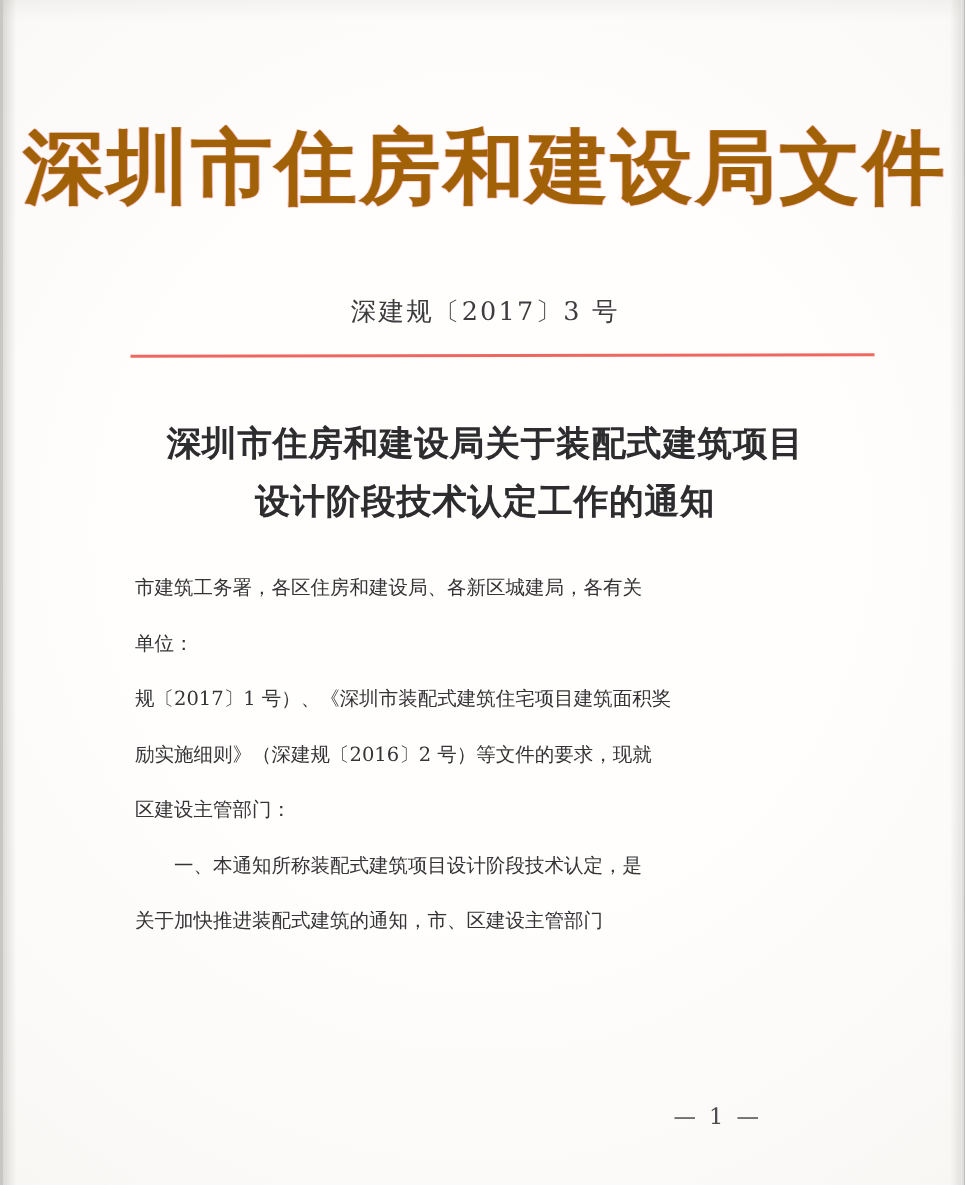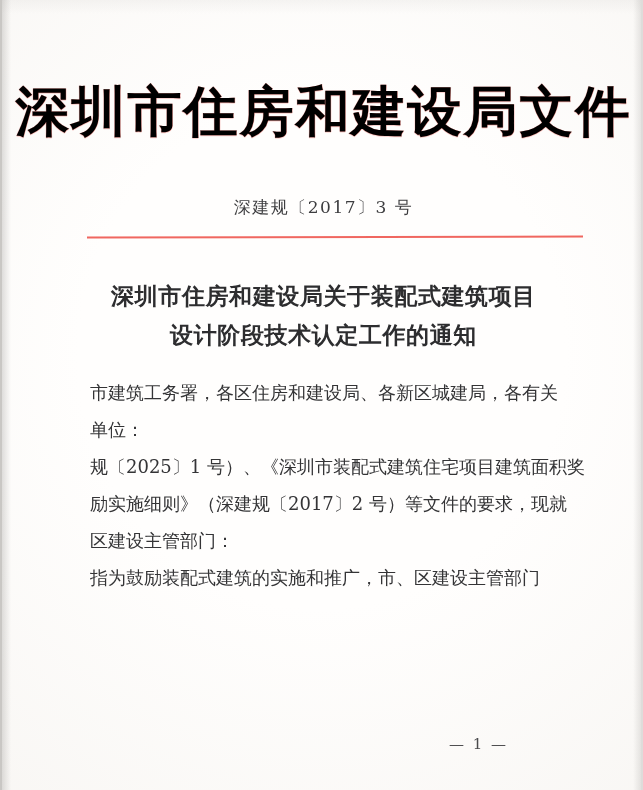--- a/index.html
+++ b/index.html
@@ -104,21 +104,21 @@
 
   
   #doc-body {
     position: absolute;
     top: 374px;
     left: 88px;
     width: 478px;
   }
   #doc-body .body-line {
     display: block;
-    font-size: 18px;
+    font-size: 13px;
     color: #343436;
     height: 37px;
     line-height: 37px;
     white-space: pre;
     letter-spacing: 0;
   }
 
   
   #page-number {
     position: absolute;
@@ -137,38 +137,39 @@
   }
 </style>
 </head>
 <body>
 
 <div id="scan-page">
 
   <div id="paper-texture"></div>
 
   <div id="masthead">
-    <span id="masthead-title" style="color: #000000;">深圳市住房和建设局文件</span>
+    <span id="masthead-title" style="color: #a16207;">深圳市住房和建设局文件</span>
   </div>
 
   <div id="doc-number">深建规〔2017〕3 号</div>
 
   <div id="red-rule" style="border-top-color: rgb(239, 90, 82);"></div>
 
   <div id="doc-title">
     <span class="title-line">深圳市住房和建设局关于装配式建筑项目</span>
     <span class="title-line">设计阶段技术认定工作的通知</span>
   </div>
 
   <div id="doc-body">
     <span class="body-line">市建筑工务署，各区住房和建设局、各新区城建局，各有关</span>
     <span class="body-line">单位：</span>
-    <span class="body-line">规〔2025〕1 号）、《深圳市装配式建筑住宅项目建筑面积奖</span>
-    <span class="body-line">励实施细则》（深建规〔2017〕2 号）等文件的要求，现就</span>
+    <span class="body-line">规〔2017〕1 号）、《深圳市装配式建筑住宅项目建筑面积奖</span>
+    <span class="body-line">励实施细则》（深建规〔2016〕2 号）等文件的要求，现就</span>
     <span class="body-line">区建设主管部门：</span>
-    <span class="body-line">指为鼓励装配式建筑的实施和推广，市、区建设主管部门</span>
+    <span class="body-line">　　一、本通知所称装配式建筑项目设计阶段技术认定，是</span>
+    <span class="body-line">关于加快推进装配式建筑的通知，市、区建设主管部门</span>
   </div>
 
   <div id="page-number">
     <span id="page-number-inner">— 1 —</span>
   </div>
 
 </div>
 
 </body></html>

